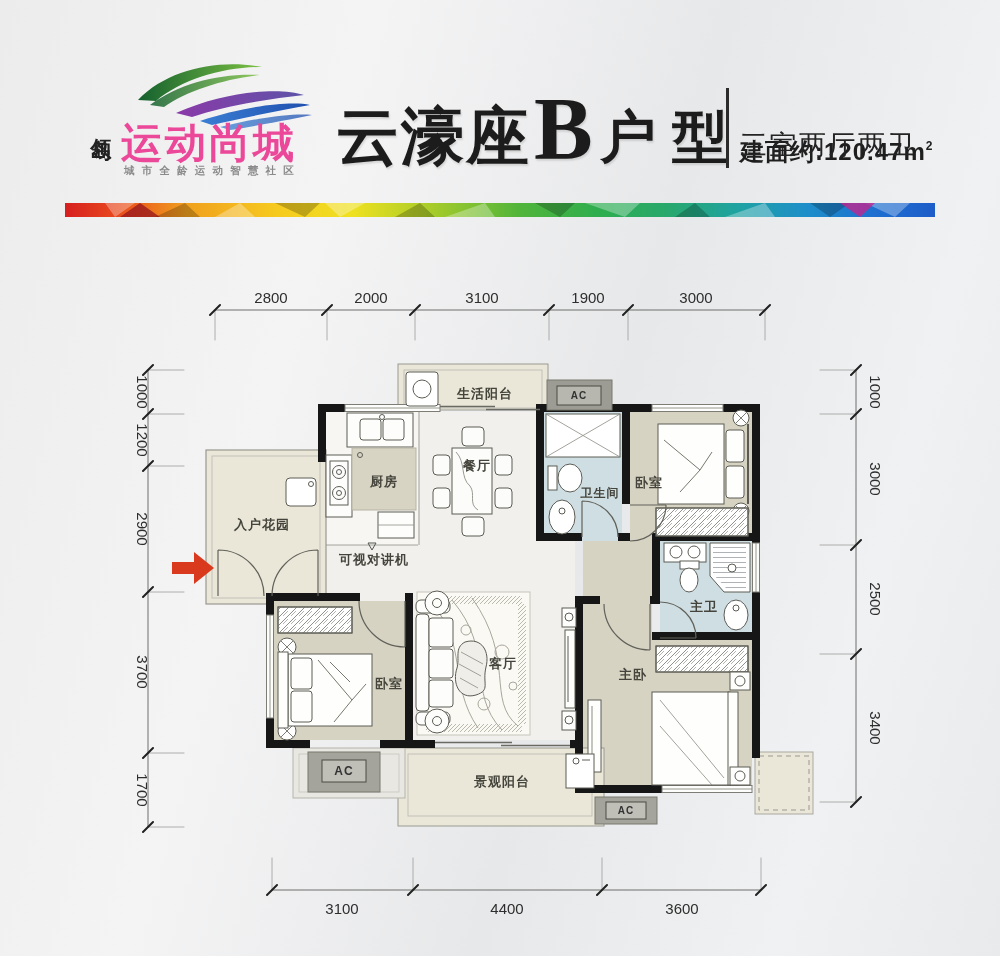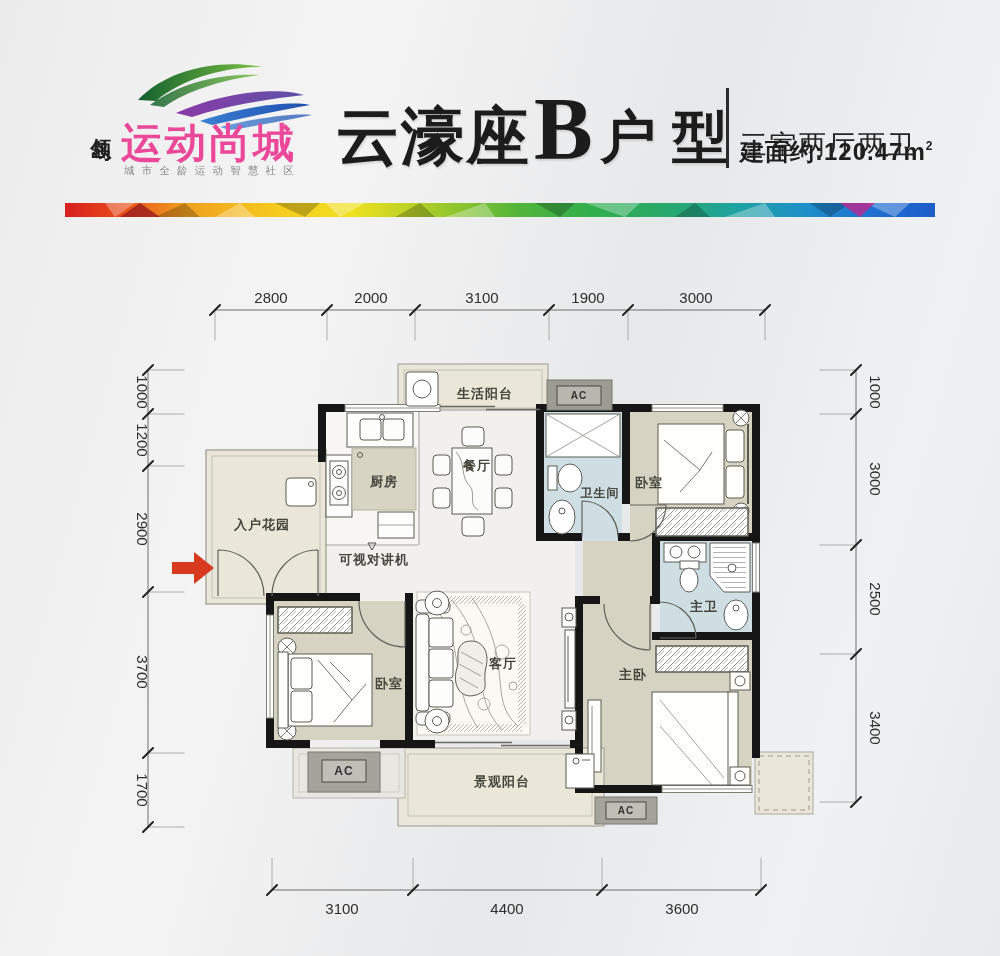--- a/index.html
+++ b/index.html
@@ -14,21 +14,21 @@
   
   #brand-vertical{
     left:90px;top:121px;writing-mode:vertical-rl;
     font-family:"Liberation Serif",serif;font-weight:700;font-size:21px;color:#222;
     letter-spacing:2px;line-height:1.0;
   }
   #brand-name{
     left:121px;top:116px;font-size:41px;font-weight:700;color:#ec4899;letter-spacing:3px;
   }
   #brand-tagline{
-    left:124px;top:164px;font-size:10.5px;color:#8a8a8a;letter-spacing:7.2px;white-space:nowrap;
+    left:124px;top:164px;font-size:10.5px;color:#8a8a8a;letter-spacing:7.2px;white-space:nowrap;font-weight:bold;
   }
   #title-main{
     left:336px;top:94px;font-size:63px;font-weight:900;color:#1c1c1c;letter-spacing:2px;
     text-shadow:1px 2px 2px rgba(0,0,0,0.12);
     text-align:right;
   }
   #title-letter{
     left:534px;top:78px;font-family:"Liberation Serif",serif;font-size:88px;font-weight:700;color:#1c1c1c;
     text-shadow:1px 2px 2px rgba(0,0,0,0.12);
   }

